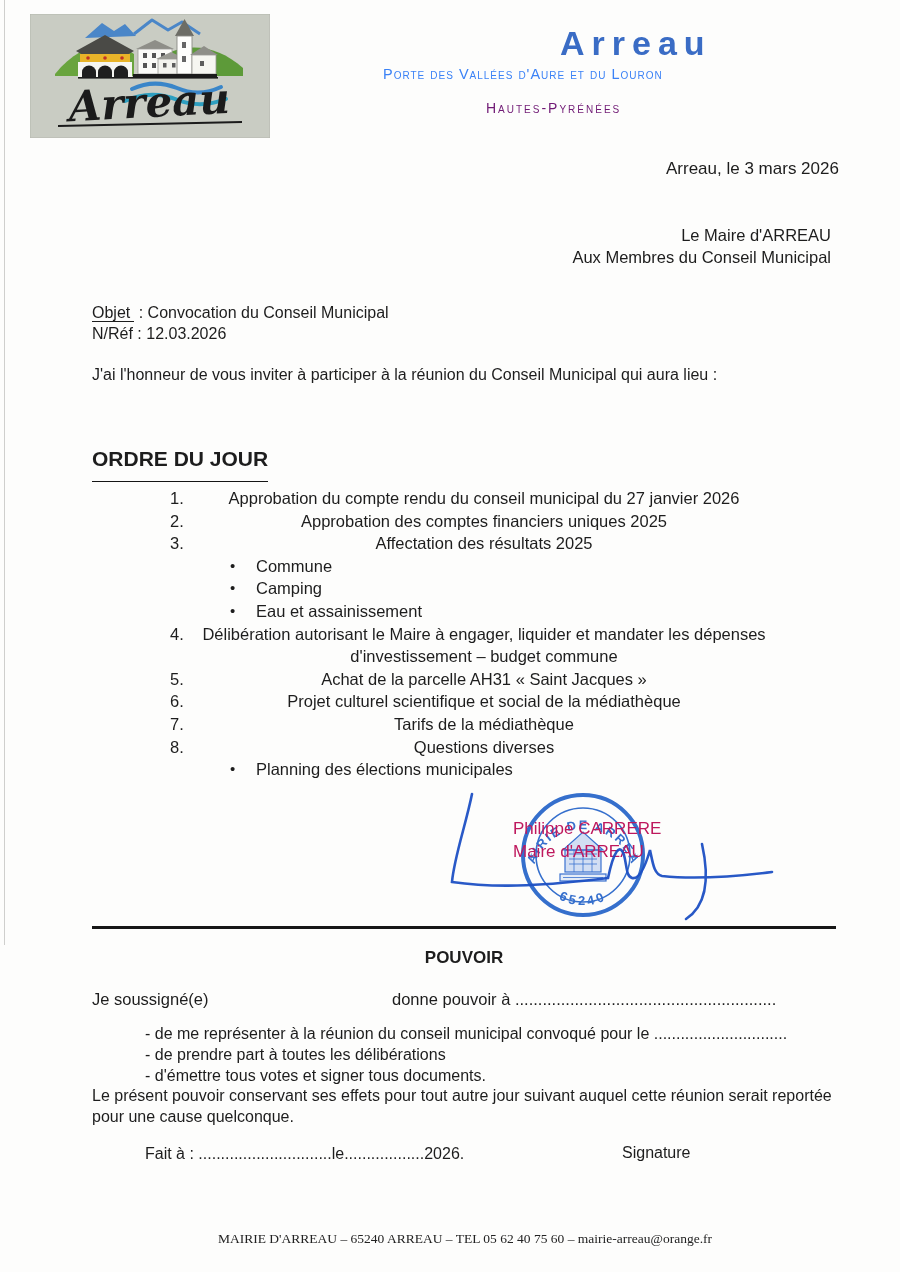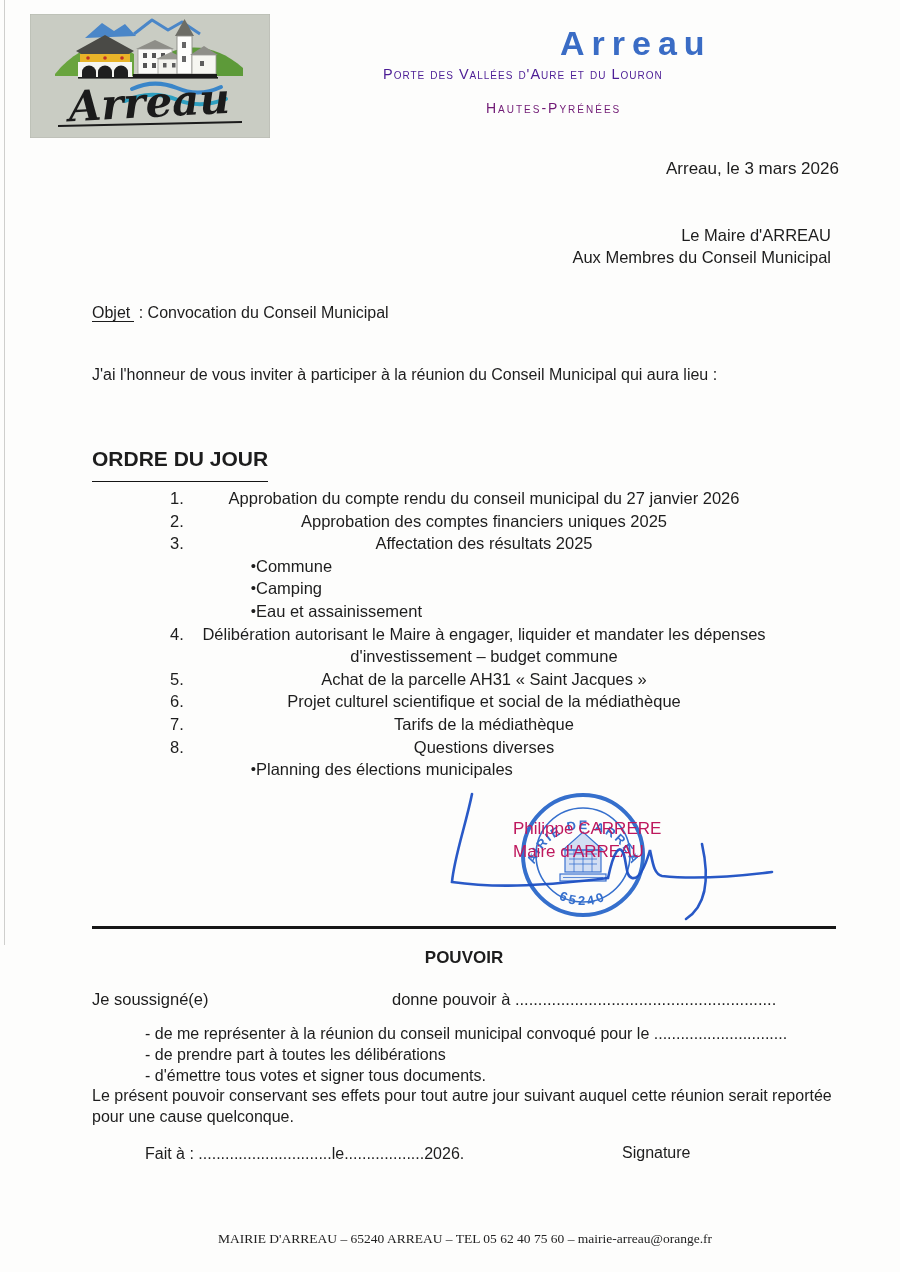--- a/index.html
+++ b/index.html
@@ -13,41 +13,41 @@
   
   .scan-line { left:4px; top:0; width:1px; height:945px; background:#cfcfcd; }
 
   
   .logo { left:30px; top:14px; width:240px; height:124px; }
 
   
   .brand-title { left:560px; top:24px; font-size:34px; font-weight:bold;
                  letter-spacing:7px; color:#3a6cc5; }
   .brand-sub   { left:383px; top:66px;  font-size:14.5px; letter-spacing:1px;
-                 font-variant:small-caps; color:#4c1d95; }
+                 font-variant:small-caps; color:#3b82f6; }
   .brand-region{ left:486px; top:100px; font-size:14px; letter-spacing:2px;
                  font-variant:small-caps; color:#701a75; }
 
   .dateline  { left:666px; top:159px; font-size:17px; }
   .addr-block{ right:69px; top:225px; text-align:right; font-size:16.5px; line-height:21.5px; }
 
   .objet-block { left:92px; top:302px; font-size:16px; line-height:21px; }
   .objet-label { border-bottom:1.5px solid #1d1d1d; padding-right:4px; }
 
   .intro   { left:92px;  top:366px; font-size:16px; }
   .meeting { left:222px; top:410px; font-size:16px; font-weight:bold; white-space:pre; }
 
   .agenda-title { left:92px; top:447px; font-size:21px; font-weight:bold;
                   border-bottom:1.8px solid #151515; padding-bottom:10px; }
 
   .agenda { left:170px; top:487px; width:606px; font-size:16.5px; line-height:22.6px; }
   .agenda-item { display:flex; }
   .agenda-item .num { flex:none; width:28px; }
   .agenda-item .txt { width:572px;text-align:center; }
-  .agenda-sub { display:flex; margin-left:60px;text-align:right; }
+  .agenda-sub { display:flex; margin-left:60px; }
   .agenda-sub::before { content:"\2022"; flex:none; width:26px; font-size:15px; }
 
   
   .sig-name { left:513px; top:817px; font-size:17px; line-height:23px; z-index:3; color:#be185d; }
   .stamp    { left:518px; top:790px; width:130px; height:130px; z-index:2; opacity:.92; }
   .sig-ink  { left:440px; top:788px; width:400px; height:145px; z-index:4; }
 
   .rule { left:92px; top:926px; width:744px; height:3px; background:#171717; }
 
   .pouvoir-title { left:92px; top:948px; width:744px; text-align:center;
@@ -140,20 +140,21 @@
 
   <div class="abs dateline">Arreau, le 3 mars 2026</div>
 
   <div class="abs addr-block">
     <div>Le Maire d'ARREAU</div>
     <div>Aux Membres du Conseil Municipal</div>
   </div>
 
   <div class="abs objet-block">
     <div><span class="objet-label">Objet</span> <span>: Convocation du Conseil Municipal</span></div>
+    <div>N/Réf : 12.03.2026</div>
   </div>
 
   <div class="abs intro">J'ai l'honneur de vous inviter à participer à la réunion du Conseil Municipal qui aura lieu :</div>
 
 
   <div class="abs agenda-title">ORDRE DU JOUR</div>
 
   <div class="abs agenda">
     <div class="agenda-item">
         <span class="num">1.</span>

